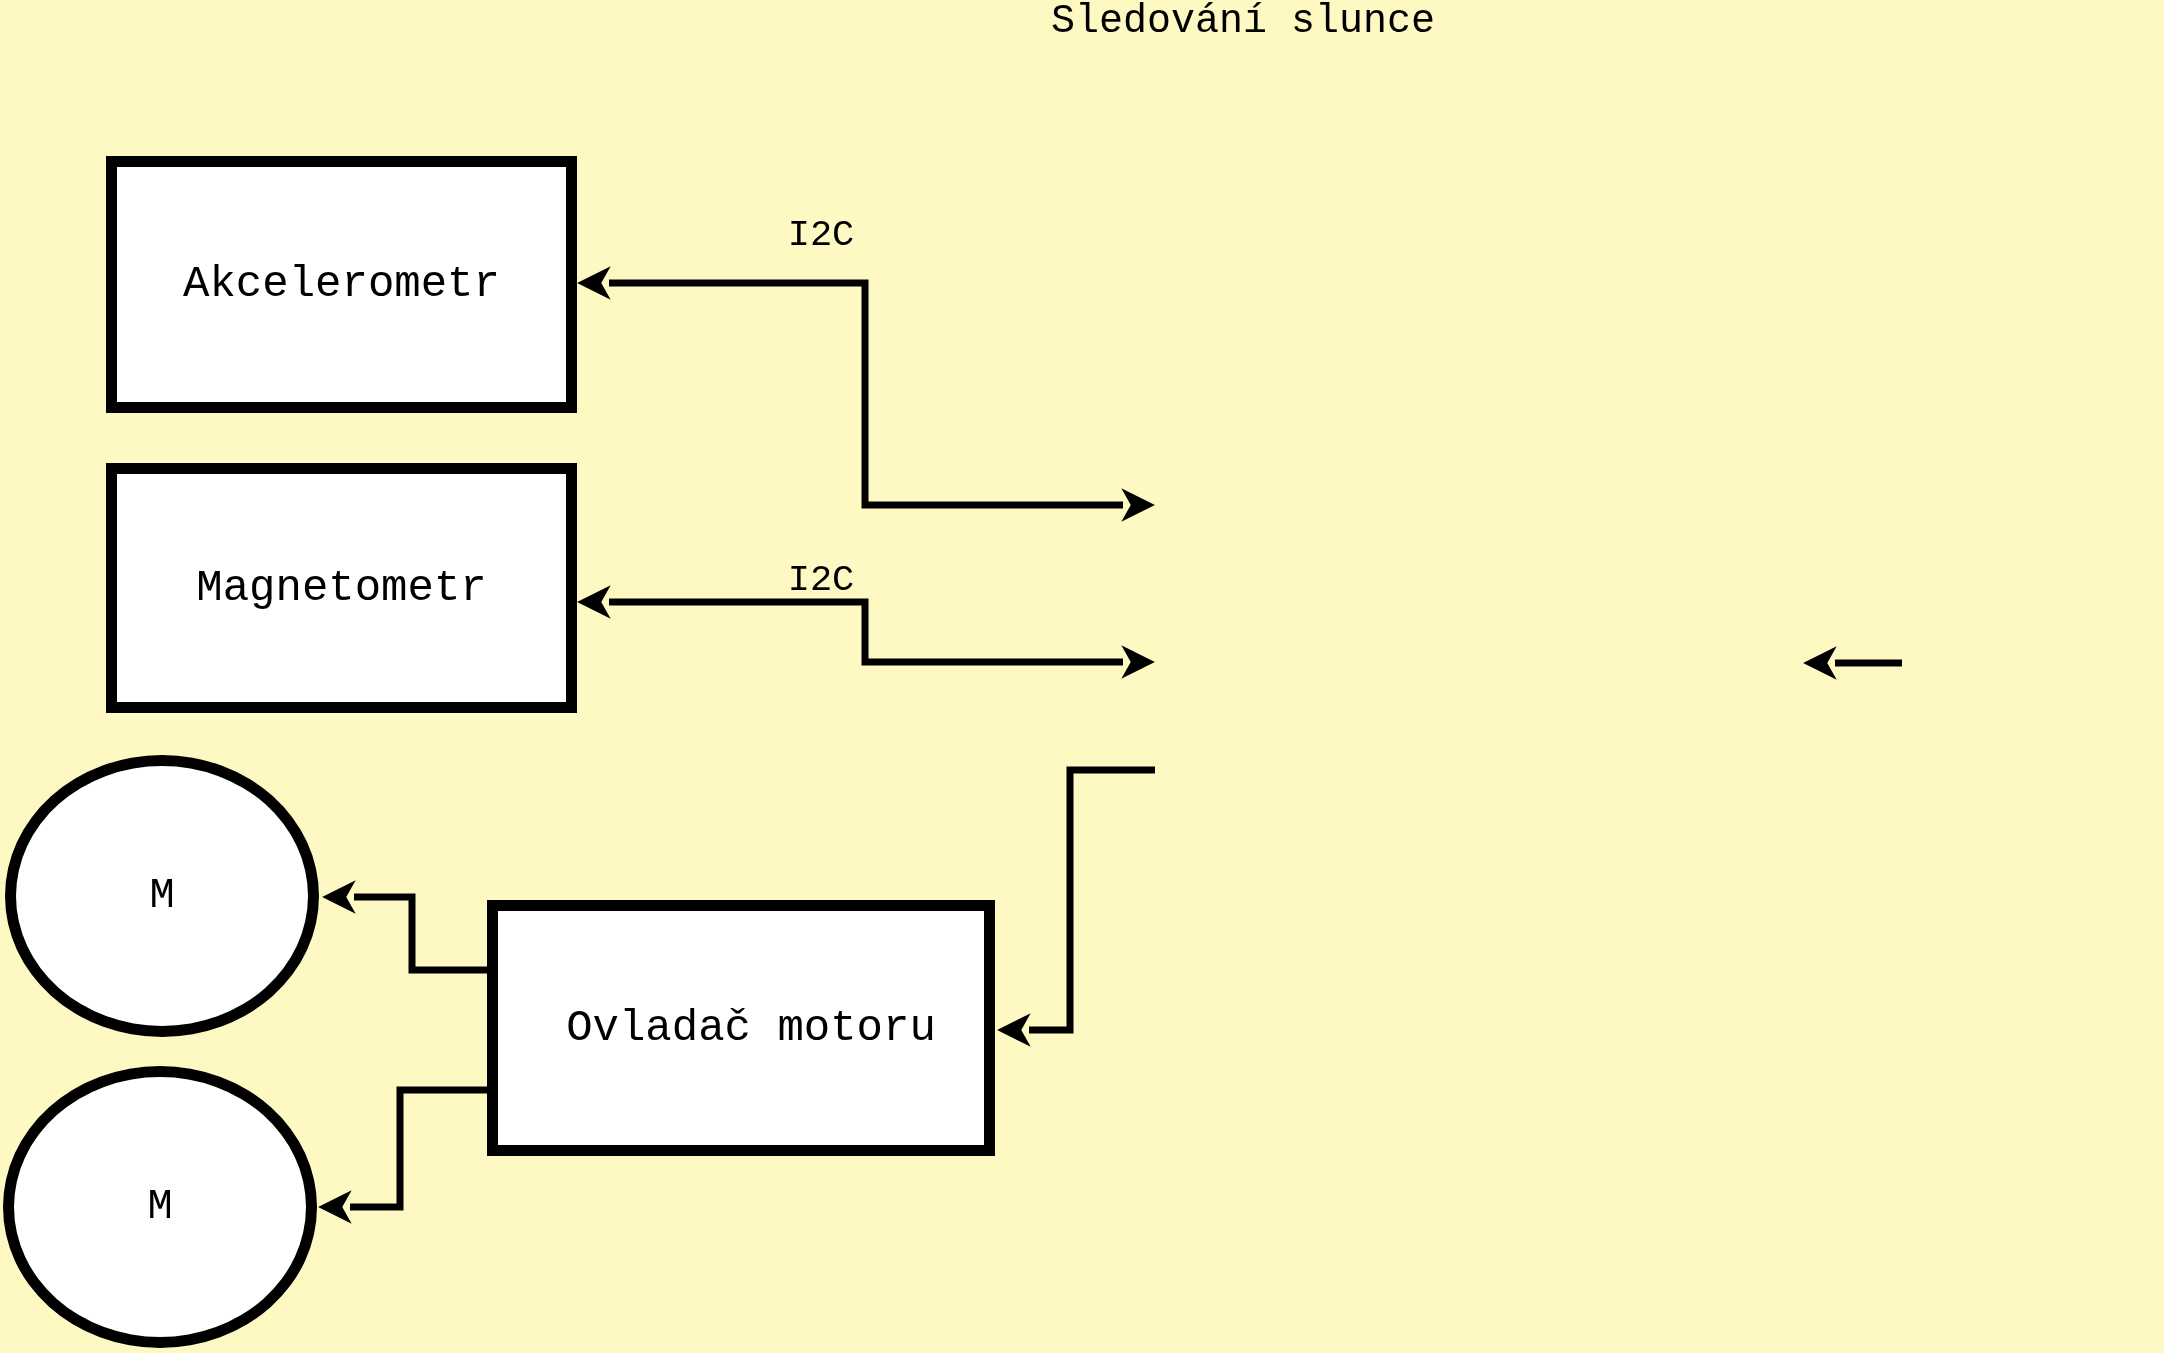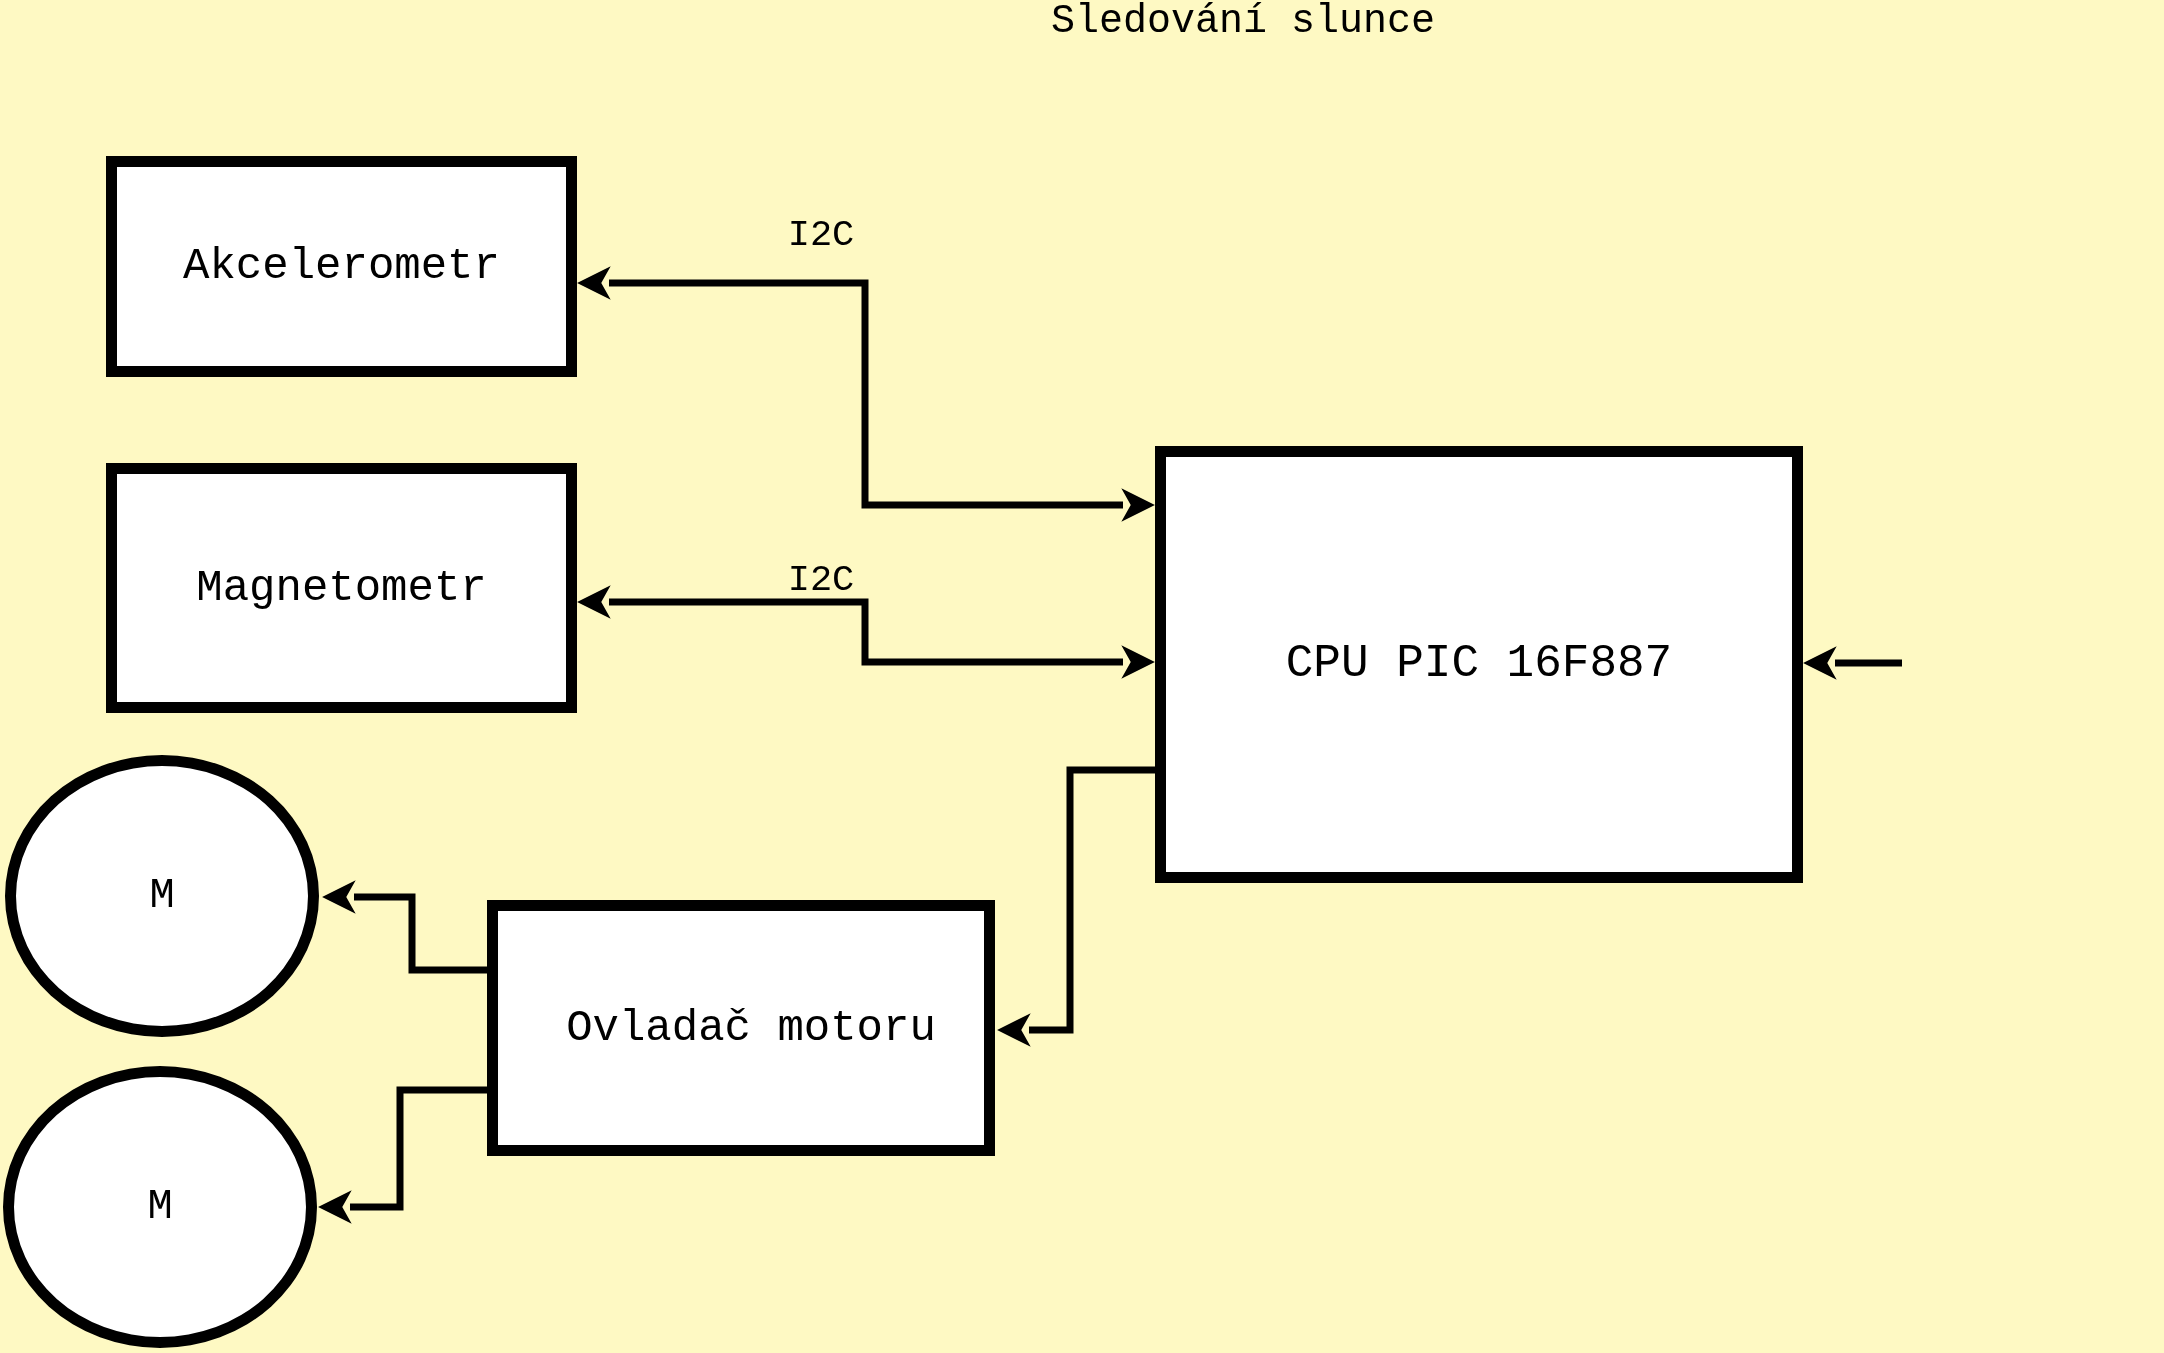--- a/index.html
+++ b/index.html
@@ -60,21 +60,21 @@
     transform: translateX(-50%);
   }
   #sun-input-label {
     left: 1822px;
     top: 523px;
     font-size: 42px;
     line-height: 60px;
     white-space: pre-line;
   }
   
-  #node-akcelerometr { left: 106px; top: 156px;  width: 471px; height: 221px; }
+  #node-akcelerometr { left: 106px; top: 156px;  width: 471px; height: 257px; }
   #node-magnetometr  { left: 106px; top: 463px;  width: 471px; height: 250px; }
   #node-cpu          { left: 1155px; top: 446px; width: 648px; height: 437px; }
   #node-motor-driver { left: 487px; top: 900px;  width: 508px; height: 256px; padding-left: 20px; }
   #node-motor-top    { left: 5px;   top: 755px;  width: 314px; height: 282px; }
   #node-motor-bottom { left: 3px;   top: 1066px; width: 314px; height: 282px; }
   svg.wires {
     position: absolute;
     left: 0;
     top: 0;
     pointer-events: none;
@@ -93,23 +93,20 @@
   <div id="diagram-title" class="floating-label">Sledování slunce</div>
 
   <div id="node-akcelerometr" class="node">
     <span class="lbl">Akcelerometr</span>
   </div>
 
   <div id="node-magnetometr" class="node">
     <span class="lbl">Magnetometr</span>
   </div>
 
-  <div id="node-cpu" class="node">
-    <span class="lbl">CPU PIC 16F887</span>
-  </div>
 
   <div id="node-motor-driver" class="node">
     <span class="lbl">Ovladač motoru</span>
   </div>
 
   <div id="node-motor-top" class="node motor">
     <span class="lbl">M</span>
   </div>
 
   <div id="node-motor-bottom" class="node motor">

